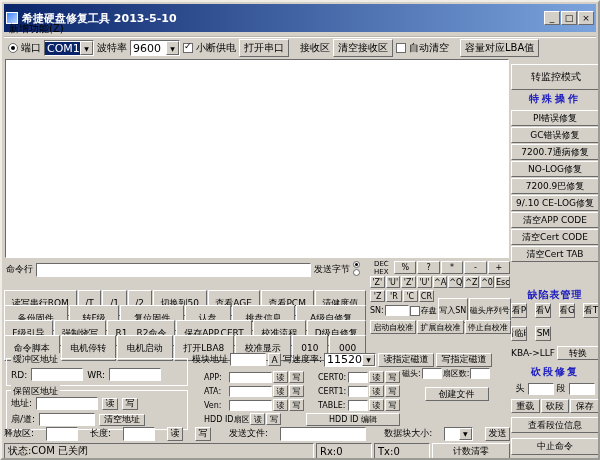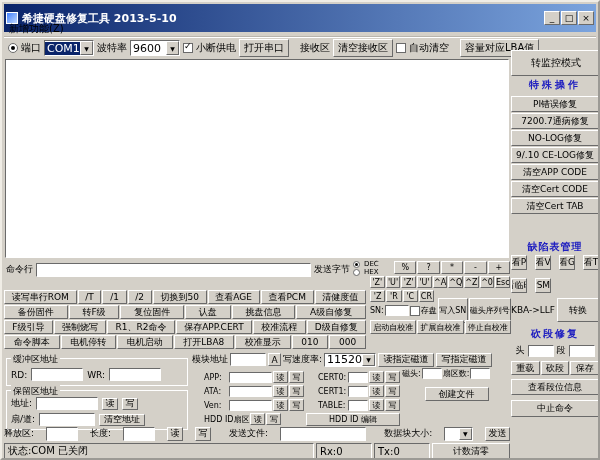--- a/index.html
+++ b/index.html
@@ -40,55 +40,55 @@
   .sel .val.hl { background:var(--titlebar_start,#0a246a); color:#fff; }
   .sel .arr { width:13px; align-self:stretch; background:#d4d0c8; border:1px solid; border-color:#fff #6a6a6a #6a6a6a #fff;
     font-size:6px; display:flex; align-items:center; justify-content:center; cursor:pointer; }
   .w50 { width:50px; }
 
   .recv { position:absolute; left:3px; top:57px; width:504px; height:199px; background:#fff;
     border:1px solid; border-color:#6a6a6a #fff #fff #6a6a6a; overflow:auto; }
 
   
   .right { position:absolute; left:509px; top:46px; width:88px; height:412px; font-size:9px; }
-  .monitor { width:90px; height:26px; margin:2px auto 0; font-size:10px; }
+  .monitor { width:90px; height:26px; margin:16px auto 0; font-size:10px; }
   .sec-title { text-align:center; color:var(--accent_blue,#2020c0); font-weight:bold; font-size:10px; letter-spacing:3px; }
   .sp-title { margin-top:2px; }
   .vstack { display:flex; flex-direction:column; gap:1px; margin-top:4px; }
   .vstack .btn { height:16px; }
   .df-title { margin-top:26px; letter-spacing:1px; }
   .df-grid { display:grid; grid-template-columns:1fr 1fr 1fr 1fr; gap:8px; margin-top:1px; }
   .df-grid .btn { height:15px; padding:0; }
   .kba-row { display:flex; align-items:center; gap:2px; margin-top:5px; }
-  .kba-row .btn { flex:1; height:24px; }
+  .kba-row .btn { flex:1; height:14px; }
   .cut-title { margin-top:5px; letter-spacing:2px; }
   .cut-inputs { display:flex; align-items:center; gap:3px; margin-top:3px; justify-content:center; }
   .cut-inputs .inp { width:26px; height:12px; }
   .cut-btns { display:flex; gap:1px; margin-top:4px; }
   .cut-btns .btn { flex:1; height:14px; }
   .wfull { width:100%; height:16px; margin-top:4px; }
   .abort { margin-top:5px; height:17px; }
 
   
   .mid { position:absolute; left:2px; top:258px; width:506px; height:182px; font-size:9px; }
   .cmd-row { position:absolute; left:2px; top:2px; width:344px; height:15px; display:flex; align-items:center; gap:3px; }
   .cmd-row .cmd { flex:1; height:14px; }
   .dechex { position:absolute; left:349px; top:0; width:38px; font-size:7px; }
-  .dechex .ritem { display:flex; align-items:center; gap:4px; height:8px; }
+  .dechex .ritem { display:flex; align-items:center; gap:14px; height:8px; }
   .hstack { display:flex; gap:1px; }
   .hstack .btn { flex:1 1 0; font-size:8px; padding:0; }
   .chars1 { position:absolute; left:390px; top:1px; width:116px; height:13px; }
   .chars2 { position:absolute; left:366px; top:16px; width:140px; height:12px; }
   .chars3 { position:absolute; left:366px; top:30px; width:64px; height:12px; }
   .sn-row { position:absolute; left:366px; top:44px; width:141px; height:13px; display:flex; align-items:center; gap:1px; font-size:8px; }
   .sn-row .inp { width:24px; height:11px; font-size:8px; }
   .sn-row .btn { font-size:8px; height:25px; padding:0 1px; }
   .cal-row { position:absolute; left:366px; top:60px; width:141px; height:14px; }
   .grow { position:absolute; left:0; width:362px; height:14px; display:flex; gap:1px; }
-  .grow .btn { flex:1 1 auto; padding:0 1px; }
+  .grow .btn { flex:1 1 auto; padding:12px 1px; }
   .g1{top:30px} .g2{top:45px} .g3{top:60px} .g4{top:75px}
   .module-row { position:absolute; left:188px; top:92px; width:318px; height:15px; display:flex; align-items:center; gap:2px; }
   .module-row .inp { width:36px; height:13px; }
   .module-row .sel { width:52px; height:14px; }
   .abtn { width:13px; height:13px; padding:0; }
   .trackbtn { width:56px; height:14px; }
 
   .gbox { position:absolute; left:2px; width:182px; border:1px groove #ffffff; }
   .gbox .legend { position:absolute; top:-6px; left:4px; background:#d4d0c8; padding:0 2px; font-size:9px; }
   .fs1 { top:98px; height:28px; }
@@ -166,22 +166,24 @@
   </div>
 
   <div class="recv"></div>
 
   <div class="right">
     <button class="btn monitor">转监控模式</button>
     <div class="sec-title sp-title">特殊操作</div>
     <div class="vstack">
 
     <button class="btn">PI错误修复</button>
+        <button class="btn">GC错误修复</button>
         <button class="btn">7200.7通病修复</button>
         <button class="btn">NO-LOG修复</button>
+        <button class="btn">7200.9巴修复</button>
         <button class="btn">9/.10 CE-LOG修复</button>
         <button class="btn">清空APP CODE</button>
         <button class="btn">清空Cert CODE</button>
         <button class="btn">清空Cert TAB</button>
       </div>
     <div class="sec-title df-title">缺陷表管理</div>
     <div class="df-grid">
 
     <button class="btn">查看P表</button>
         <button class="btn">查看V表</button>

